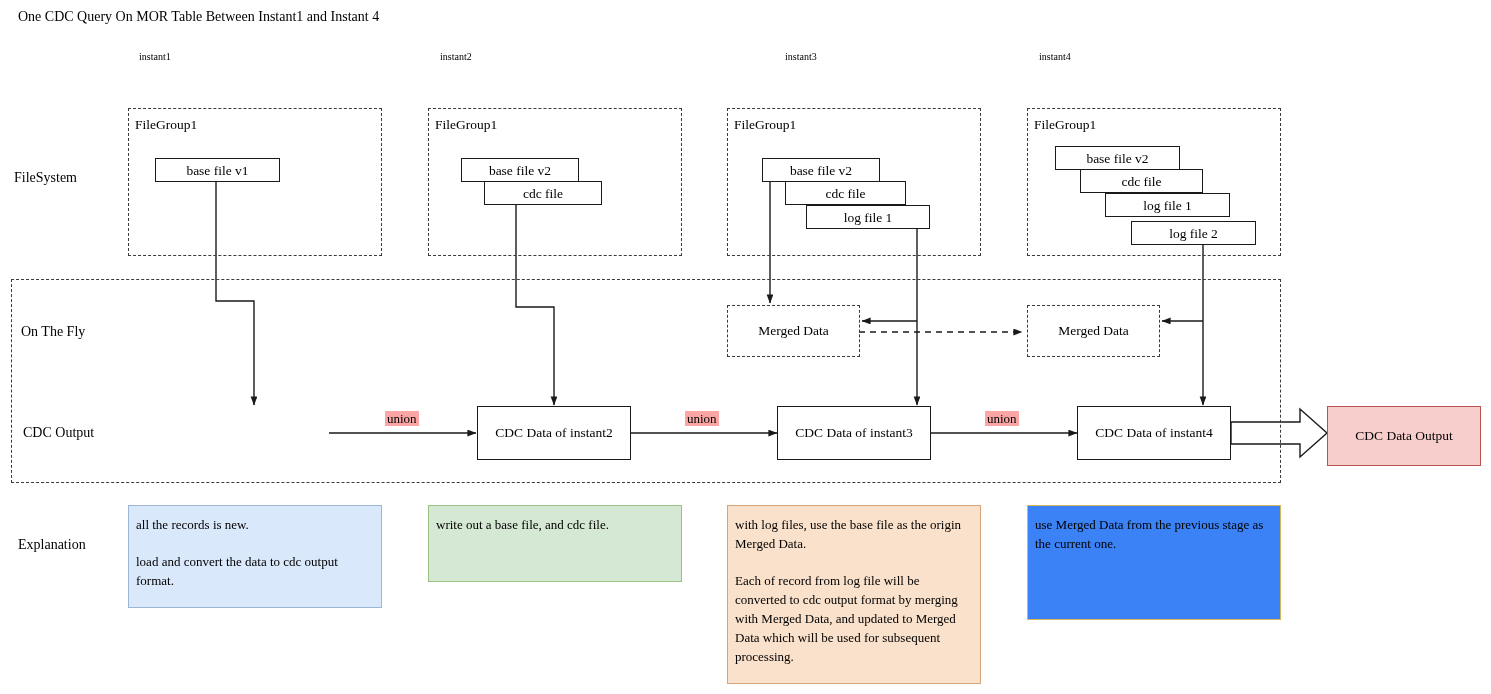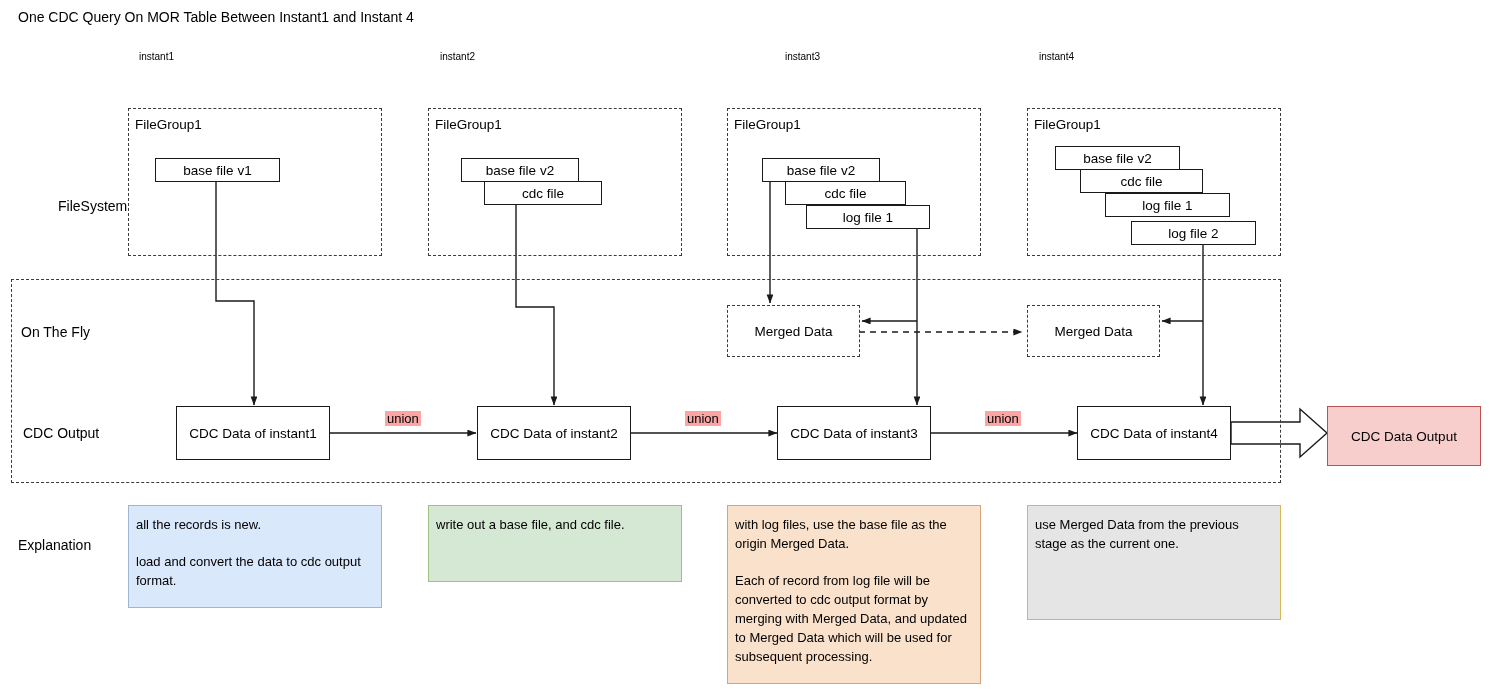--- a/index.html
+++ b/index.html
@@ -18,21 +18,21 @@
     overflow: hidden;
     background: #ffffff;
   }
   #wires {
     position: absolute;
     left: 0; top: 0;
     width: 1491px;
     height: 694px;
     pointer-events: none;
   }
-  .abs { position: absolute; box-sizing: border-box; }
+  .abs { position: absolute; box-sizing: border-box; font-family: Liberation Serif, serif; }
 
   .title {
     font-size: 14px;
     line-height: 18px;
     white-space: nowrap;
   }
   .col-header {
     font-size: 10px;
     line-height: 18px;
     white-space: nowrap;
@@ -125,21 +125,21 @@
     font-size: 13px;
     line-height: 19px;
     padding: 9px 7px 14px 7px;
     z-index: 5;
   }
   .note p { margin: 0 0 18px 0; }
   .note p:last-child { margin-bottom: 0; }
   .note-blue   { background: #dae8fc; border-color: #9cb6d4; }
   .note-green  { background: #d5e8d4; border-color: #9cc184; }
   .note-orange { background: #fae1cb; border-color: #d6a47a; }
-  .note-yellow { background: #e5e5e5; border-color: #d6b656; }
+  .note-yellow { background: #3b82f6; border-color: #d6b656; }
 </style>
 </head>
 <body>
 
 <div id="canvas">
 
   <svg id="wires" viewBox="0 0 1491 694" width="1491" height="694" xmlns="http://www.w3.org/2000/svg">
     <defs>
       <marker id="arrow" markerWidth="10" markerHeight="10" refX="8.6" refY="3.4" orient="auto" markerUnits="userSpaceOnUse">
         <path d="M0,0 L9,3.4 L0,6.8 z" fill="#1a1a1a"></path>
@@ -179,21 +179,21 @@
     </g>
   </svg>
 
   <div class="abs title" style="left:18px; top:8px;">One CDC Query On MOR Table Between Instant1 and Instant 4</div>
 
   <div class="abs col-header" style="left:139px; top:48px;">instant1</div>
   <div class="abs col-header" style="left:440px; top:48px;">instant2</div>
   <div class="abs col-header" style="left:740px; top:48px;padding-left:45px;">instant3</div>
   <div class="abs col-header" style="left:1039px; top:48px;">instant4</div>
 
-  <div class="abs row-label" style="left:14px; top:197px;margin-left:44px;">FileSystem</div>
+  <div class="abs row-label" style="left:14px; top:169px;">FileSystem</div>
   <div class="abs row-label" style="left:21px; top:323px;">On The Fly</div>
   <div class="abs row-label" style="left:23px; top:424px;">CDC Output</div>
   <div class="abs row-label" style="left:18px; top:536px;">Explanation</div>
 
   <div class="abs dashed-box" style="left:128px; top:108px; width:254px; height:148px;">
     <div class="fg-label">FileGroup1</div>
   </div>
   <div class="abs file-box" style="left:155px; top:158px; width:125px; height:24px;">base file v1</div>
 
   <div class="abs dashed-box" style="left:428px; top:108px; width:254px; height:148px;">
@@ -215,21 +215,20 @@
   <div class="abs file-box" style="left:1055px; top:146px; width:125px; height:24px;">base file v2</div>
   <div class="abs file-box" style="left:1080px; top:169px; width:123px; height:24px;">cdc file</div>
   <div class="abs file-box" style="left:1105px; top:193px; width:125px; height:24px;">log file 1</div>
   <div class="abs file-box" style="left:1131px; top:221px; width:125px; height:24px;">log file 2</div>
 
   <div class="abs dashed-box" style="left:11px; top:279px; width:1270px; height:204px;"></div>
 
   <div class="abs merged-box" style="left:727px; top:305px; width:133px; height:52px;">Merged Data</div>
   <div class="abs merged-box" style="left:1027px; top:305px; width:133px; height:52px;">Merged Data</div>
 
-  <div class="abs cdc-box" style="left:176px; top:406px; width:154px; height:54px;">CDC Data of instant1</div>
   <div class="abs cdc-box" style="left:477px; top:406px; width:154px; height:54px;">CDC Data of instant2</div>
   <div class="abs cdc-box" style="left:777px; top:406px; width:154px; height:54px;">CDC Data of instant3</div>
   <div class="abs cdc-box" style="left:1077px; top:406px; width:154px; height:54px;">CDC Data of instant4</div>
 
   <div class="abs union-label" style="left:385px; top:411px;">union</div>
   <div class="abs union-label" style="left:685px; top:411px;">union</div>
   <div class="abs union-label" style="left:985px; top:411px;">union</div>
 
   <div class="abs output-box" style="left:1327px; top:406px; width:154px; height:60px;">CDC Data Output</div>
 

